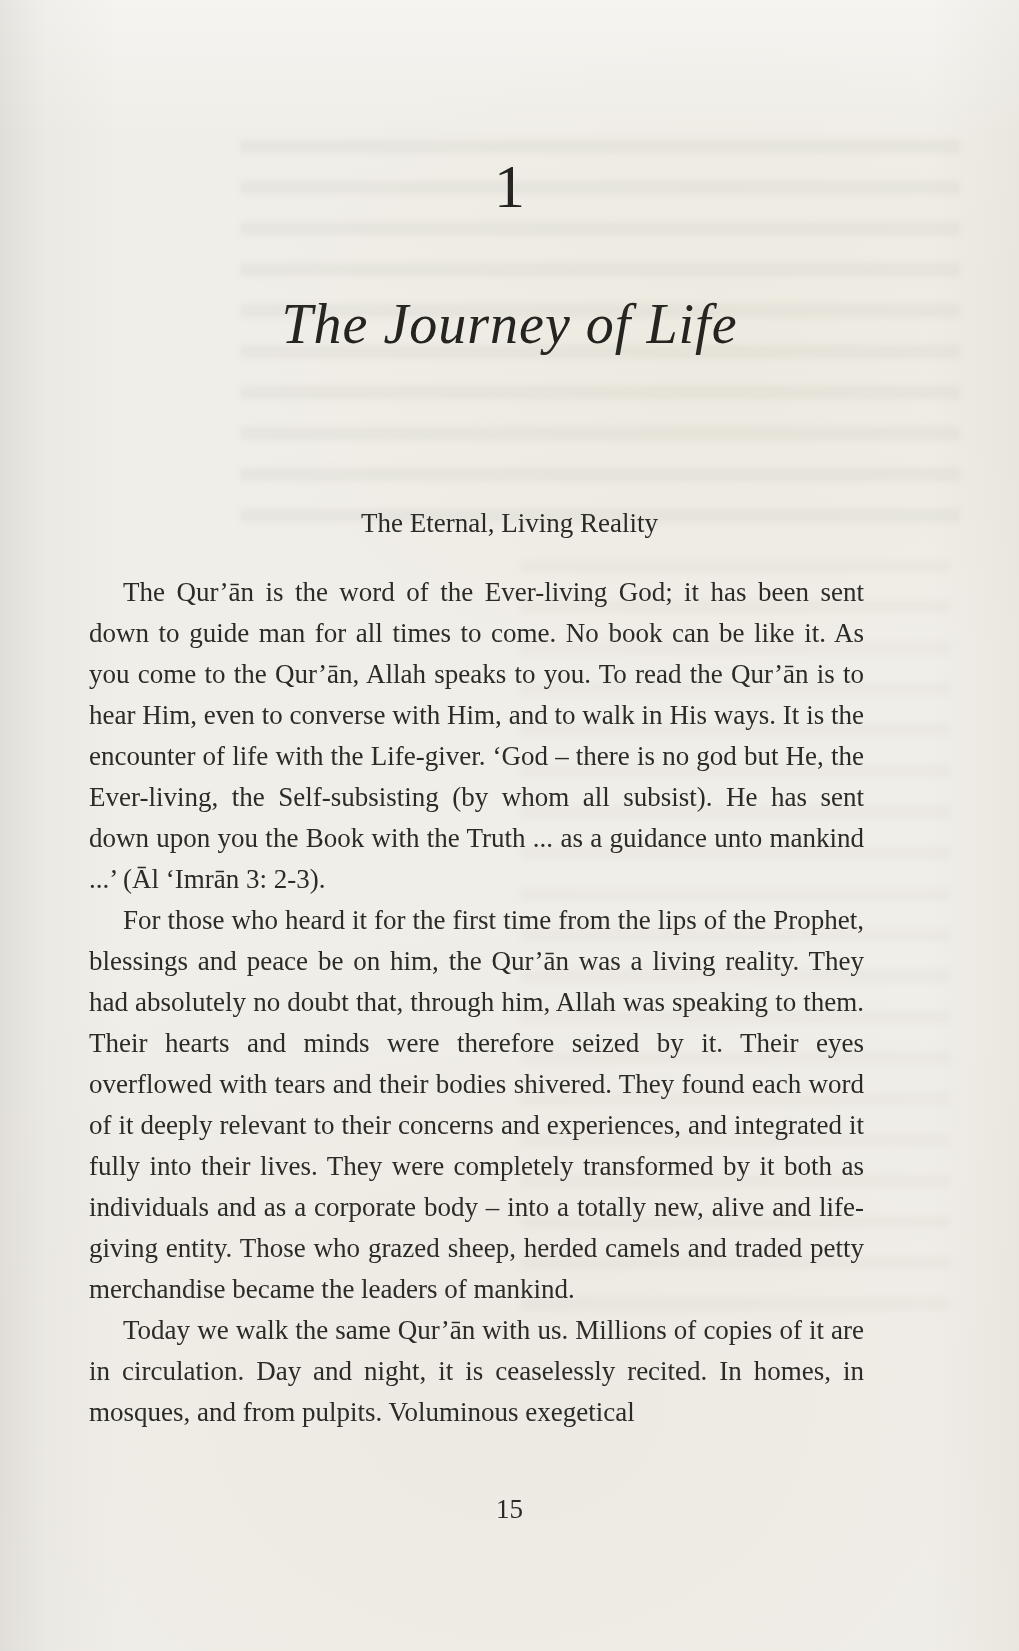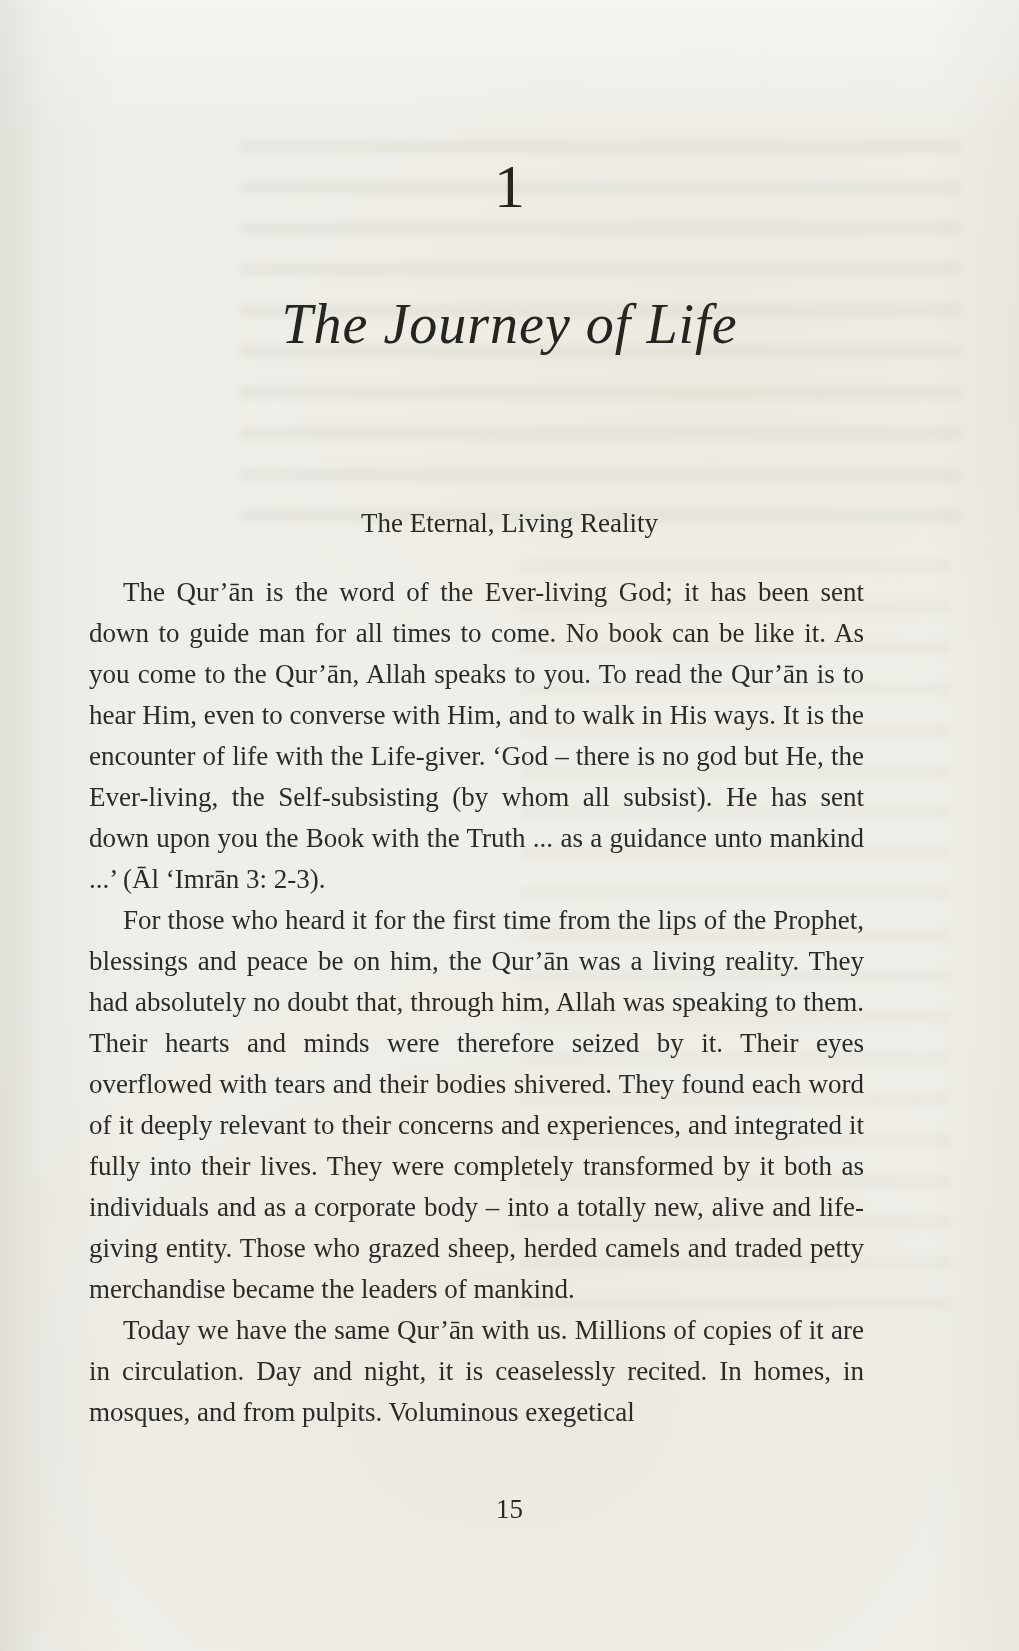--- a/index.html
+++ b/index.html
@@ -105,18 +105,18 @@
   <header>
     <div class="chapter-number">1</div>
     <h1 class="chapter-title">The Journey of Life</h1>
   </header>
 
   <h2 class="section-heading">The Eternal, Living Reality</h2>
 
   <main class="body-text">
     <p>The Qur’ān is the word of the Ever-living God; it has been sent down to guide man for all times to come. No book can be like it. As you come to the Qur’ān, Allah speaks to you. To read the Qur’ān is to hear Him, even to converse with Him, and to walk in His ways. It is the encounter of life with the Life-giver. ‘God – there is no god but He, the Ever-living, the Self-subsisting (by whom all subsist). He has sent down upon you the Book with the Truth ... as a guidance unto mankind ...’ (Āl ‘Imrān 3: 2-3).</p>
     <p>For those who heard it for the first time from the lips of the Prophet, blessings and peace be on him, the Qur’ān was a living reality. They had absolutely no doubt that, through him, Allah was speaking to them. Their hearts and minds were therefore seized by it. Their eyes overflowed with tears and their bodies shivered. They found each word of it deeply relevant to their concerns and experiences, and integrated it fully into their lives. They were completely transformed by it both as individuals and as a corporate body – into a totally new, alive and life-giving entity. Those who grazed sheep, herded camels and traded petty merchandise became the leaders of mankind.</p>
-    <p>Today we have the same Qur’ān with us. Millions of copies of it are in circulation. Day and night, it is ceaselessly recited. In homes, in mosques, and from pulpits. Voluminous exegetical</p>
+    <p>Today we walk the same Qur’ān with us. Millions of copies of it are in circulation. Day and night, it is ceaselessly recited. In homes, in mosques, and from pulpits. Voluminous exegetical</p>
   </main>
 
   <footer class="page-number">15</footer>
 
 </div>
 
 </body></html>

